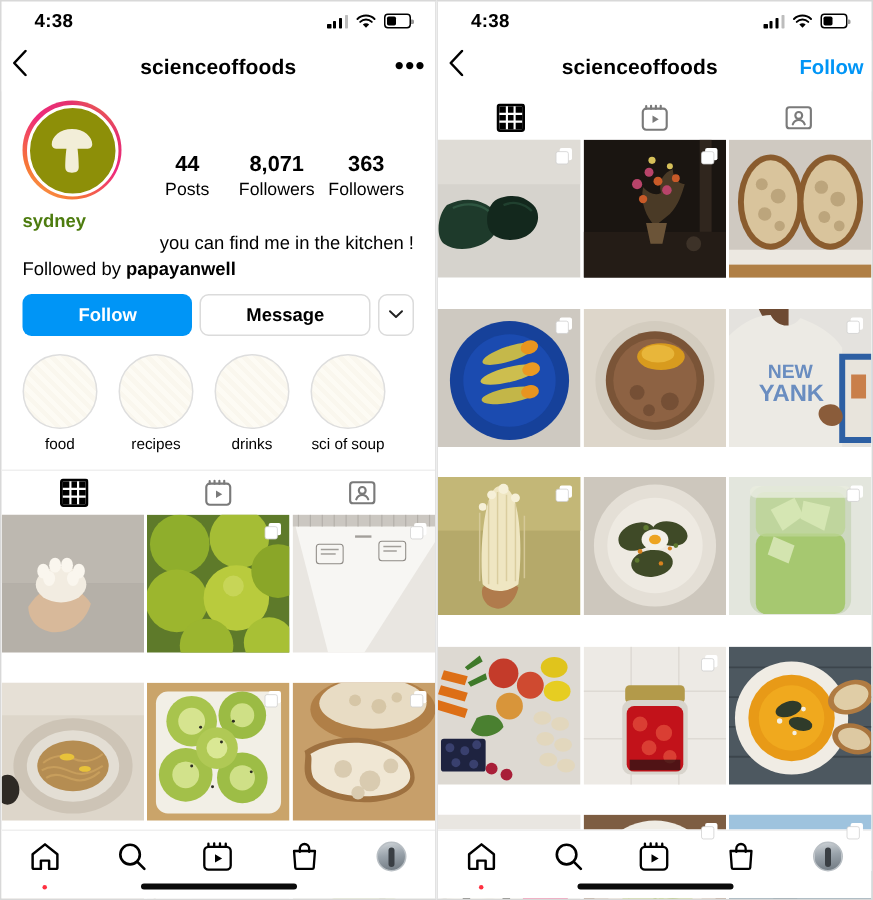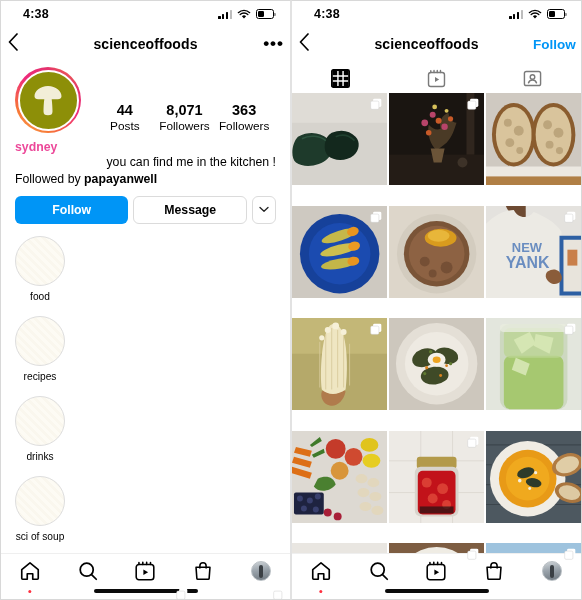--- a/index.html
+++ b/index.html
@@ -102,21 +102,21 @@
     flex: 1;
     display: flex; justify-content: space-around;
     padding: 14px 0 0 14px;
   }
   .stat { text-align: center; min-width: 54px; }
   .stat .num { font-size: 14.5px; font-weight: 700; color:#000; }
   .stat .lbl { font-size: 11.8px; color:#000; margin-top: 1px; }
 
   
   .bio { padding: 6px 14px 0 14px; }
-  .bio .name { font-size: 12.3px; font-weight: 700; color:#ec4899; line-height: 16px;}
+  .bio .name { font-size: 12.3px; font-weight: 700; color:#4d7c0f; line-height: 16px;}
   .bio .line { font-size: 12.3px; color:#000; line-height: 15.5px; text-align: right; }
   .bio .followed { font-size: 12.3px; color:#000; line-height: 17px; }
   .bio .followed b { font-weight: 700; }
 
   
   .actions {
     display: flex; gap: 5px;
     padding: 8px 14px 0 14px;
   }
   .btn {
@@ -126,21 +126,20 @@
     cursor: pointer; user-select: none;
   }
   .btn-follow { flex: 1 1 46%; background: #0095f6; color:#fff; }
   .btn-message { flex: 1 1 46%; background:#fff; color:#000; border: 1px solid #dbdbdb; }
   .btn-caret { flex: 0 0 24px; background:#fff; border: 1px solid #dbdbdb; }
 
   
   .highlights {
     display: flex; gap: 14px;
     padding: 12px 0 0 14px;
-    flex-direction: column;
   }
   .hl { width: 50px; text-align: center; cursor: pointer; }
   .hl .circle {
     width: 50px; height: 50px; border-radius: 50%;
     border: 1px solid #dedede;
     background: repeating-linear-gradient(45deg,#fdfbf4,#fdfbf4 3px,#faf7ee 3px,#faf7ee 6px);
   }
   .hl .cap {
     font-size: 10.2px; color:#000; margin-top: 5px;
     white-space: nowrap; overflow: hidden; text-overflow: ellipsis;

